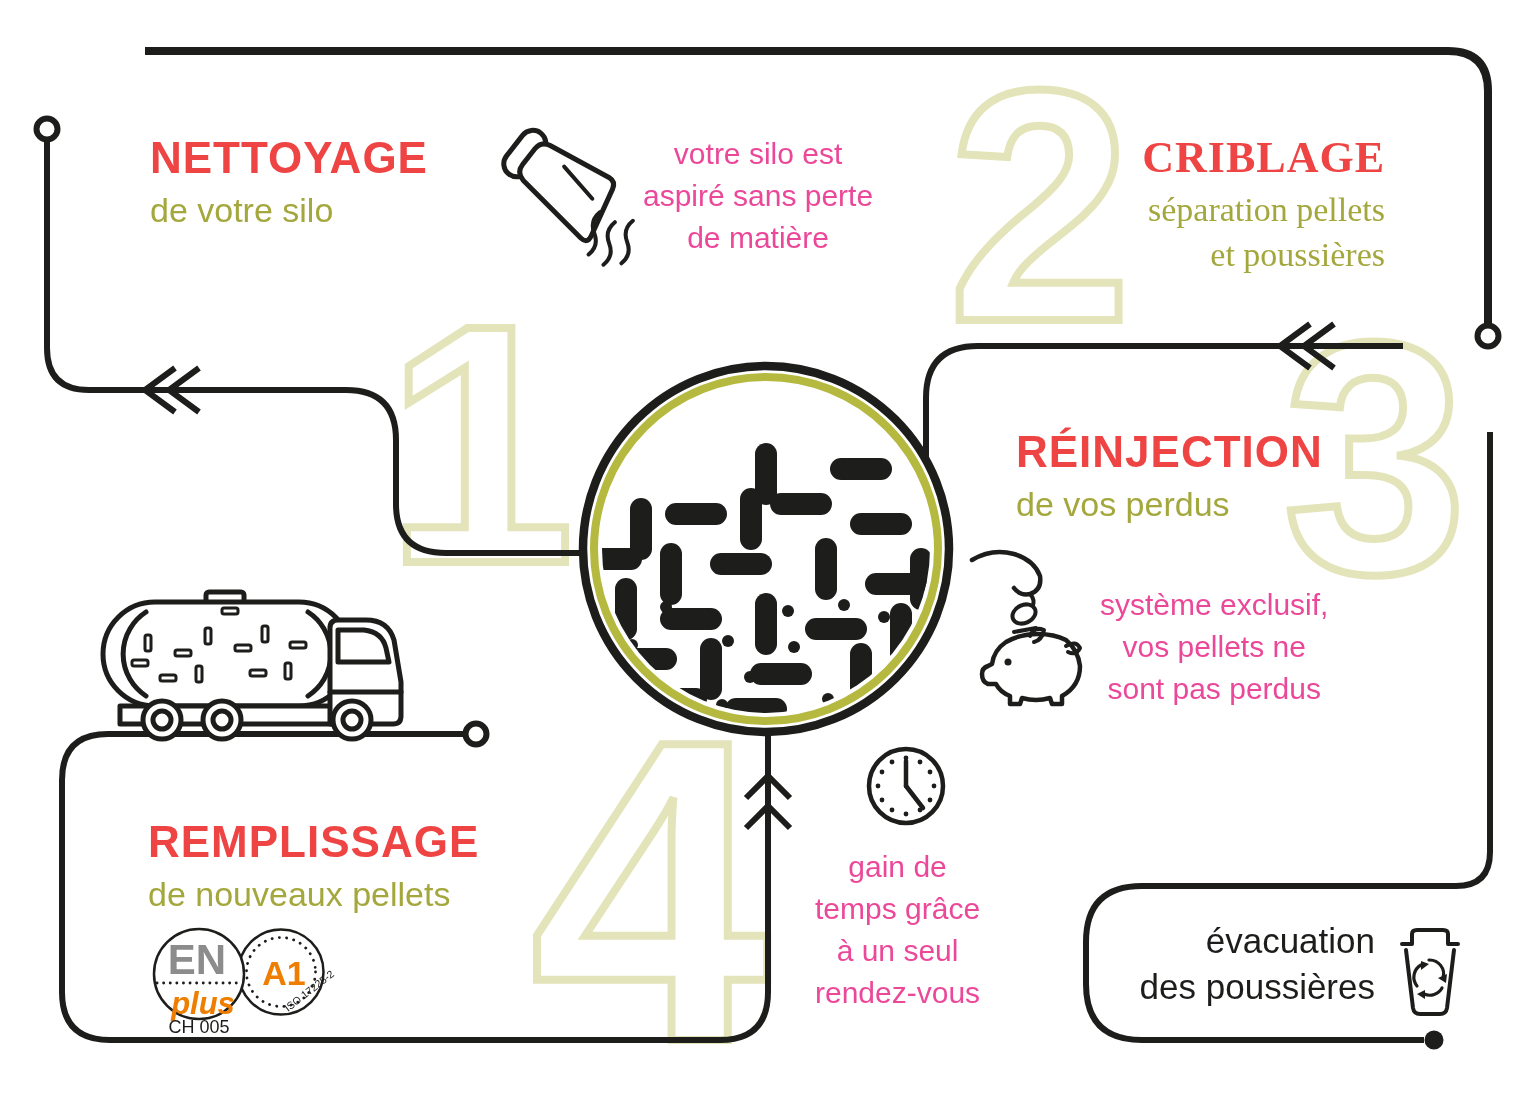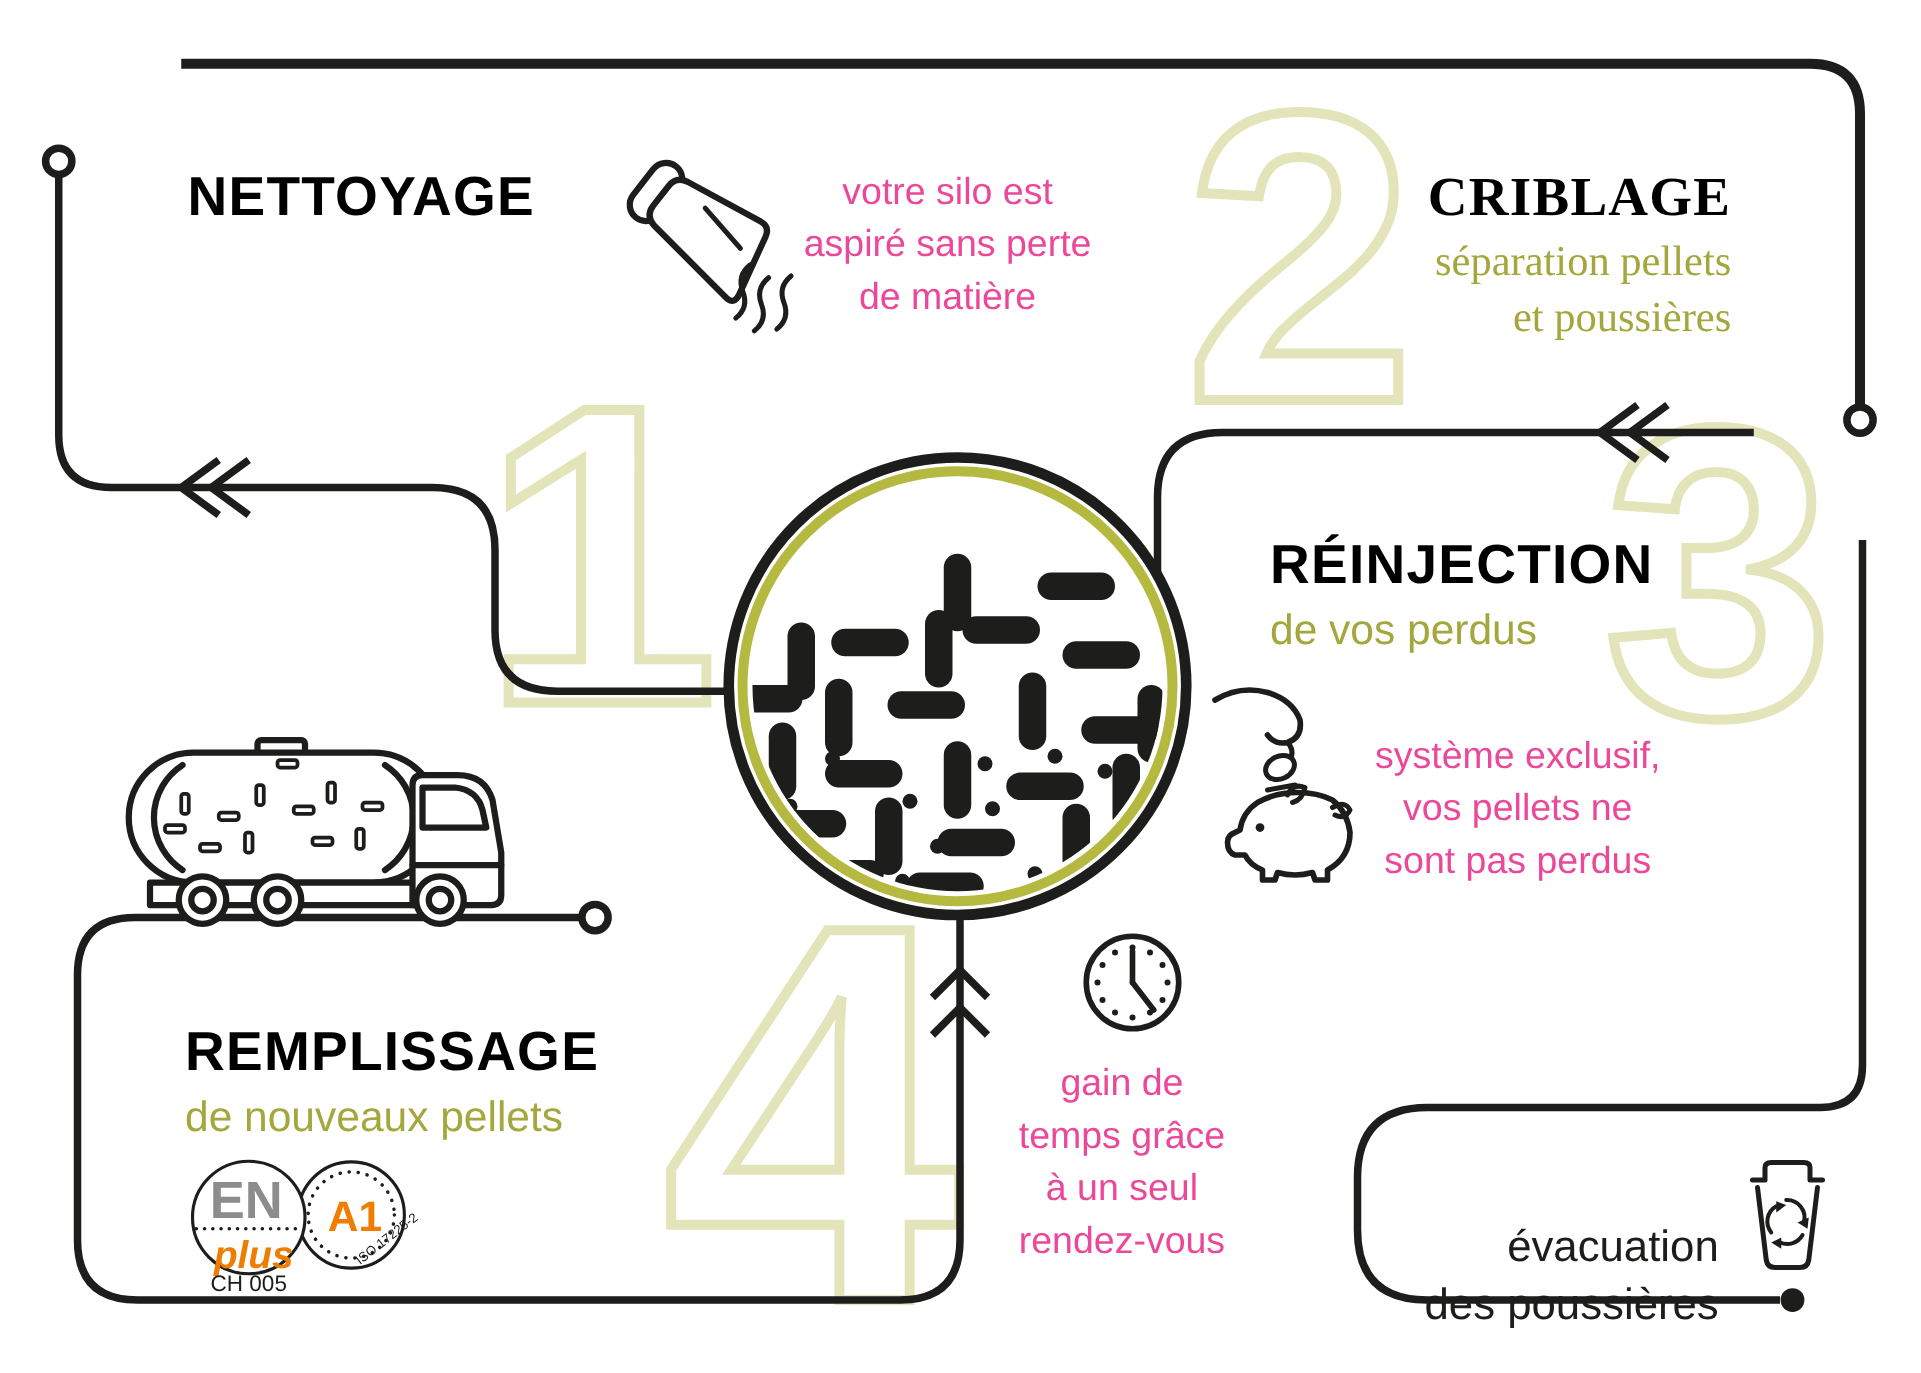--- a/index.html
+++ b/index.html
@@ -1,20 +1,20 @@
 <!DOCTYPE html>
 <html><head>
 <meta charset="utf-8">
 <style>
   html,body{margin:0;padding:0;background:#fff;}
   .stage{position:relative;width:1537px;height:1098px;background:#ffffff;overflow:hidden;
          font-family:"Liberation Sans","DejaVu Sans",sans-serif;}
   .stage svg{position:absolute;left:0;top:0;}
   .txt{position:absolute;z-index:5;}
-  .t-title{font-weight:bold;font-size:44px;letter-spacing:1px;color:#000000;white-space:nowrap;line-height:1.1;}
+  .t-title{font-weight:bold;font-size:44px;letter-spacing:1px;color:#ef4444;white-space:nowrap;line-height:1.1;}
   .t-sub{font-size:34px;color:#a3a73c;white-space:pre-line;line-height:1.32;margin-top:6px;}
   .t-note{font-size:30px;color:#ec4899;white-space:pre-line;line-height:1.4;text-align:center;}
   .t-evac{font-size:35px;color:#1d1d1b;white-space:pre-line;line-height:1.32;text-align:right;}
   .right{text-align:right;font-family:Liberation Serif, serif;}
   .bignum{fill:none;stroke:#e4e4ba;stroke-width:8px;font-family:"Liberation Sans","DejaVu Sans",sans-serif;font-weight:bold;}
   .flow{fill:none;stroke:#1d1d1b;stroke-width:6px;}
   .icon{fill:none;stroke:#1d1d1b;stroke-linecap:round;stroke-linejoin:round;}
 </style>
 </head>
 <body>
@@ -202,20 +202,21 @@
     <text x="197" y="974" font-size="42" font-weight="bold" fill="#8c8c8c" text-anchor="middle">EN</text>
     <text x="203" y="1014" font-size="31" font-weight="bold" font-style="italic" fill="#ee7d00" text-anchor="middle">plus</text>
     <text x="284" y="985" font-size="34" font-weight="bold" fill="#ee7d00" text-anchor="middle">A1</text>
     <text transform="translate(288,1012) rotate(-38)" font-size="10.5" fill="#1d1d1b">ISO 17225-2</text>
     <text x="199" y="1033" font-size="18" fill="#1d1d1b" text-anchor="middle">CH 005</text>
   </g>
 </svg>
 
 <div class="txt" style="left:150px;top:134px;">
   <div class="t-title">NETTOYAGE</div>
+  <div class="t-sub">de votre silo</div>
 </div>
 <div class="txt t-note" style="left:643px;top:133px;">votre silo est
 aspiré sans perte
 de matière</div>
 
 <div class="txt right" style="right:152px;top:134px;">
   <div class="t-title">CRIBLAGE</div>
   <div class="t-sub">séparation pellets
 et poussières</div>
 </div>
@@ -231,16 +232,16 @@
 <div class="txt" style="left:148px;top:818px;">
   <div class="t-title">REMPLISSAGE</div>
   <div class="t-sub">de nouveaux pellets</div>
 </div>
 
 <div class="txt t-note" style="left:815px;top:846px;">gain de
 temps grâce
 à un seul
 rendez-vous</div>
 
-<div class="txt t-evac" style="right:162px;top:975px;">évacuation
+<div class="txt t-evac" style="right:162px;top:918px;">évacuation
 des poussières</div>
 
 </div>
 
 </body></html>

